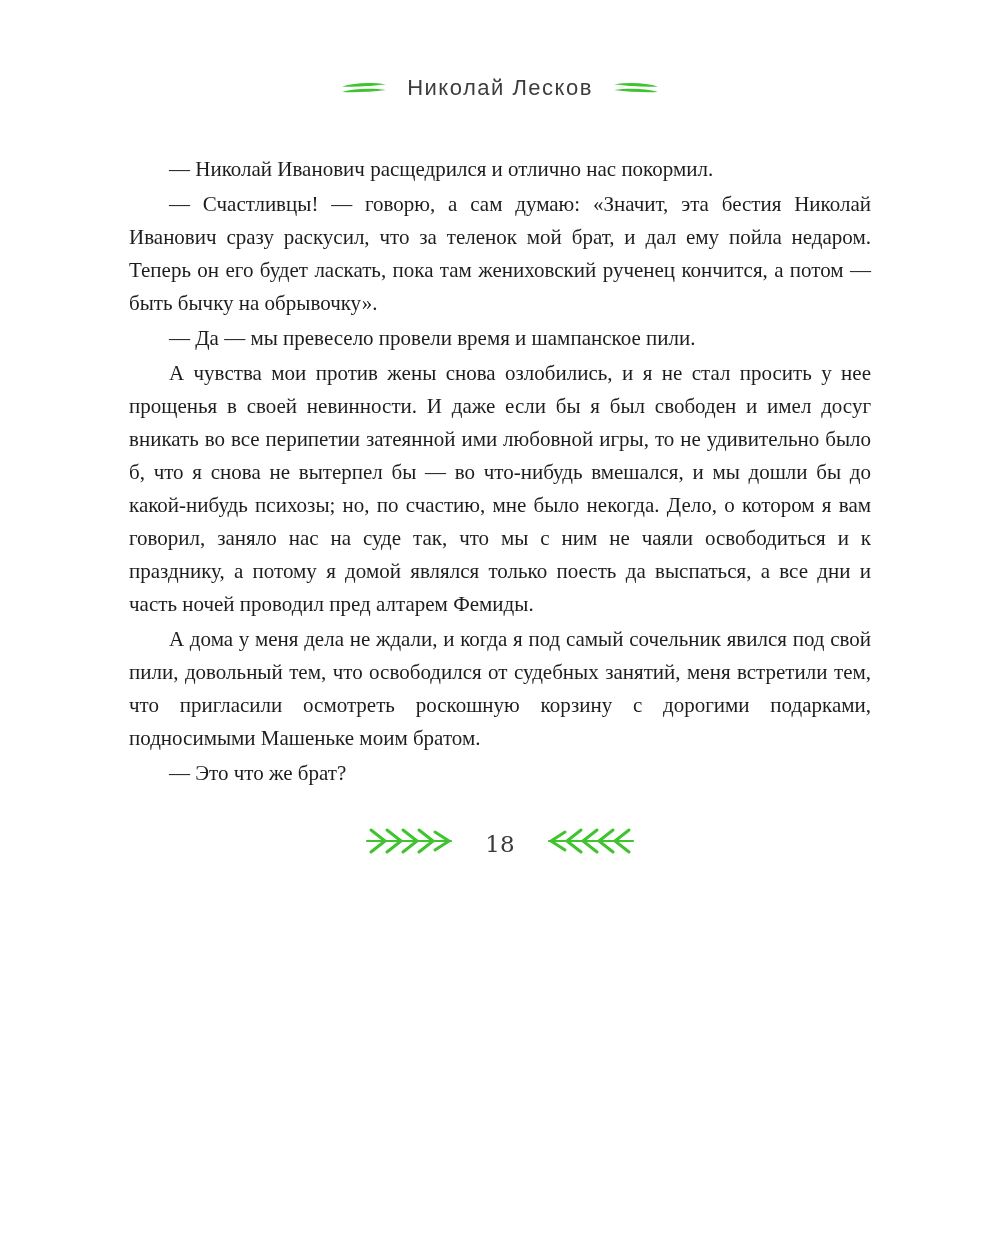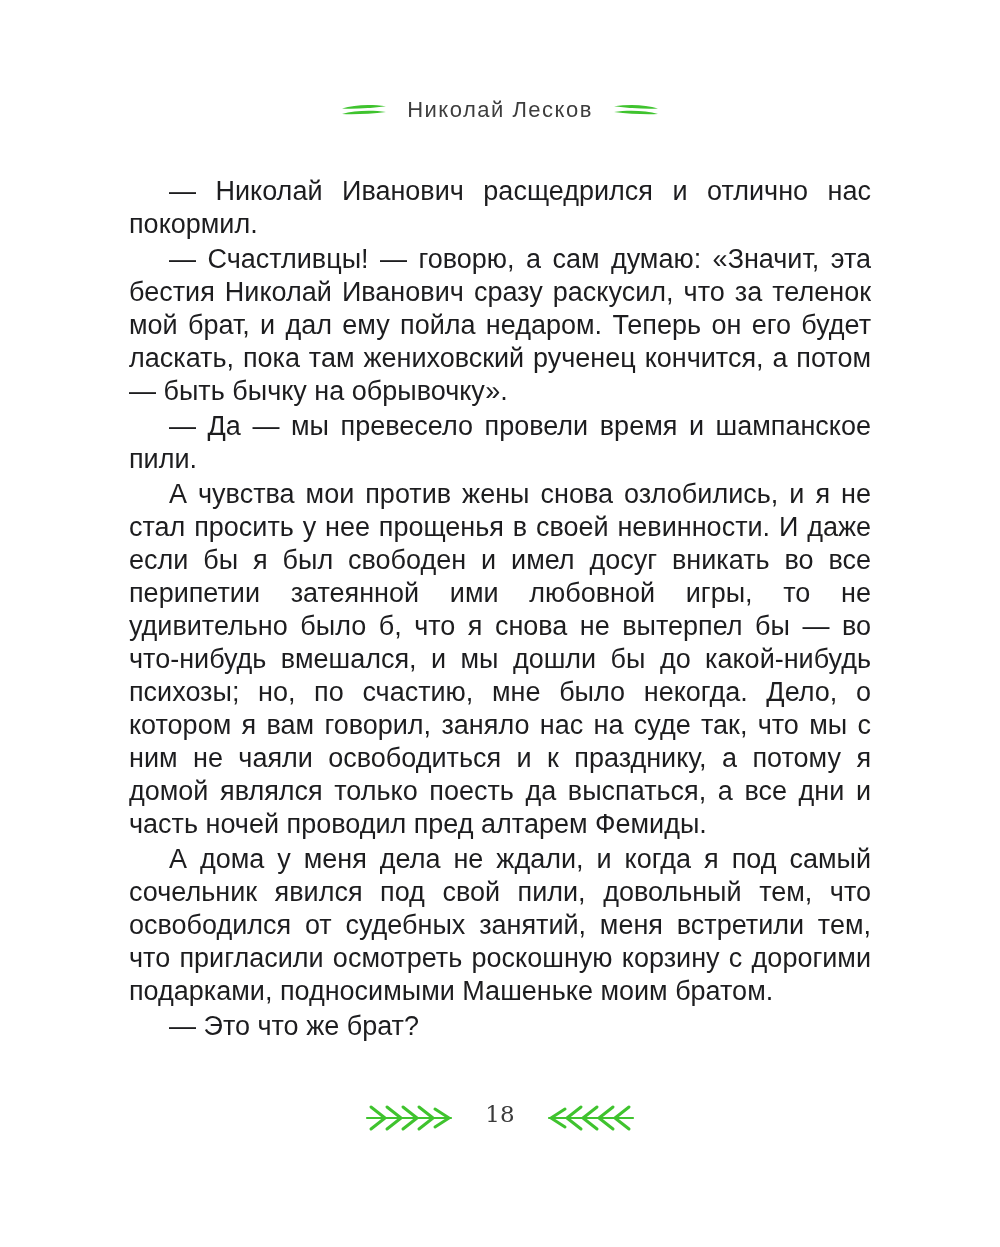--- a/index.html
+++ b/index.html
@@ -9,21 +9,21 @@
     --number-text: #3b3b3b;
   }
   * { box-sizing: border-box; }
   html, body { margin: 0; padding: 0; background: #ffffff; }
 
   .page {
     width: 1000px;
     min-height: 1247px;
     margin: 0 auto;
     background: #ffffff;
-    padding-top: 97px;
+    padding-top: 75px;
     position: relative;
   }
 
   .page-header {
     display: flex;
     align-items: center;
     justify-content: center;
     gap: 20px;
   }
 
@@ -40,39 +40,39 @@
   .header-deco {
     width: 46px;
     height: 14px;
     color: var(--accent-green);
     flex: 0 0 auto;
   }
 
   .text-block {
     width: 742px;
     margin: 52px auto 0;
-    font-family: Liberation Sans, sans-serif;
-    font-size: 27px;
+    font-family: Liberation Serif, serif;
+    font-size: 21px;
     line-height: 33px;
     color: var(--body-text);
     text-align: justify;
     hyphens: auto;
   }
 
   .text-block p {
     margin: 0 0 2px 0;
     text-indent: 40px;
   }
 
   .page-footer {
     display: flex;
-    align-items: flex-start;
+    align-items: flex-end;
     justify-content: center;
     gap: 28px;
-    margin-top: 60px;
+    margin-top: 36px;
     padding-bottom: 60px;
   }
 
   .page-number {
     font-family: "DejaVu Serif", "Liberation Serif", serif;
     font-size: 23px;
     color: var(--number-text);
     line-height: 1;
   }
 

